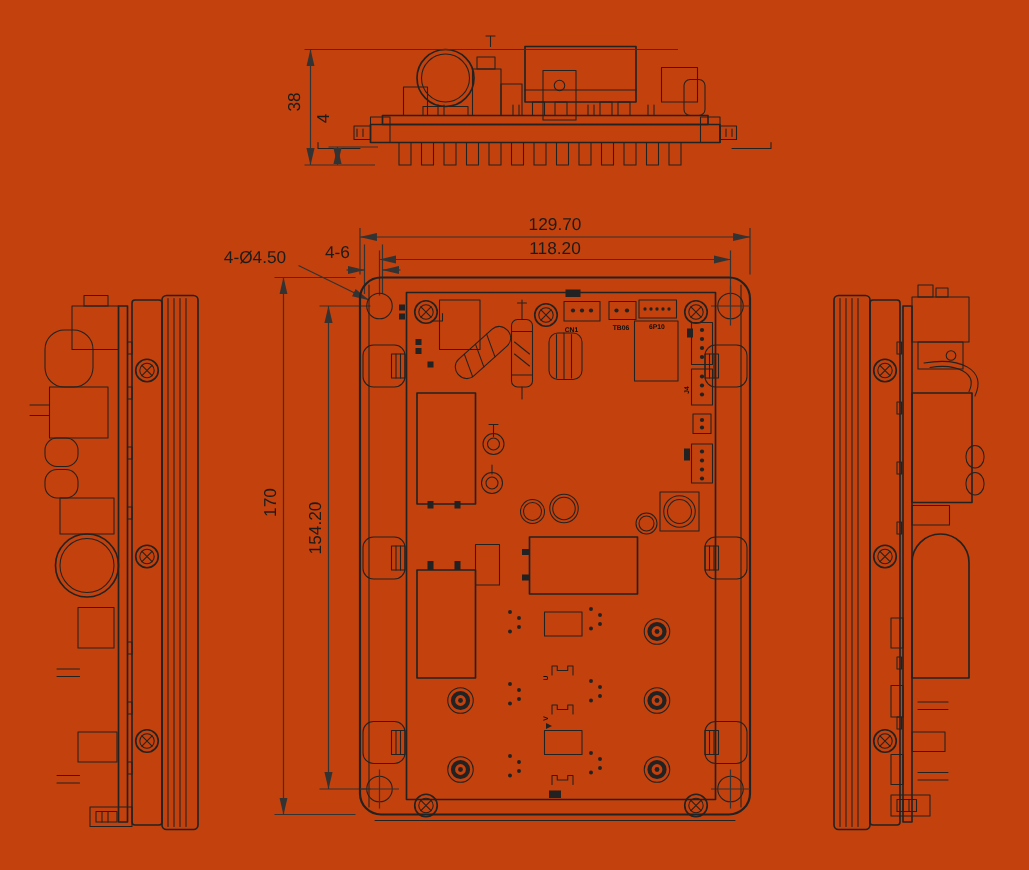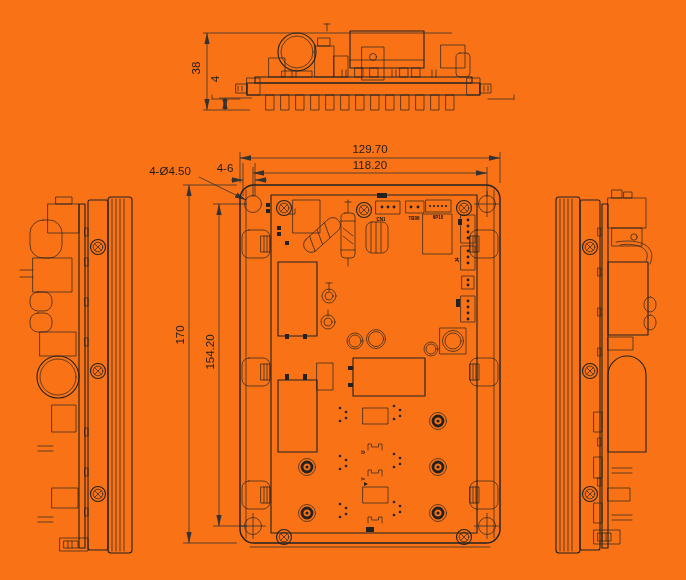--- a/index.html
+++ b/index.html
@@ -1,16 +1,16 @@
 <!DOCTYPE html>
 <html><head>
 <meta charset="utf-8">
 <style>
   html,body{margin:0;padding:0;background:#fff;}
-  .canvas{position:relative;width:686px;height:580px;background:#f97316;overflow:hidden;}
+  .canvas{position:relative;width:686px;height:580px;background:#c2410c;overflow:hidden;}
   svg{display:block;}
   .s{stroke:#222;fill:none;stroke-width:1.1;stroke-linejoin:round;stroke-linecap:round;}
   .s2{stroke-width:1.45;}
   .t{stroke-width:.7;}
   .f{fill:#222;stroke:none;}
   .dim{stroke:#333;stroke-width:.8;fill:none;}
   text{font-family:"Liberation Sans","DejaVu Sans",sans-serif;fill:#1c1c1c;}
   .dtxt{font-size:11.5px;}
   .tiny{font-size:4.5px;font-weight:bold;fill:#101010;}
 </style>

